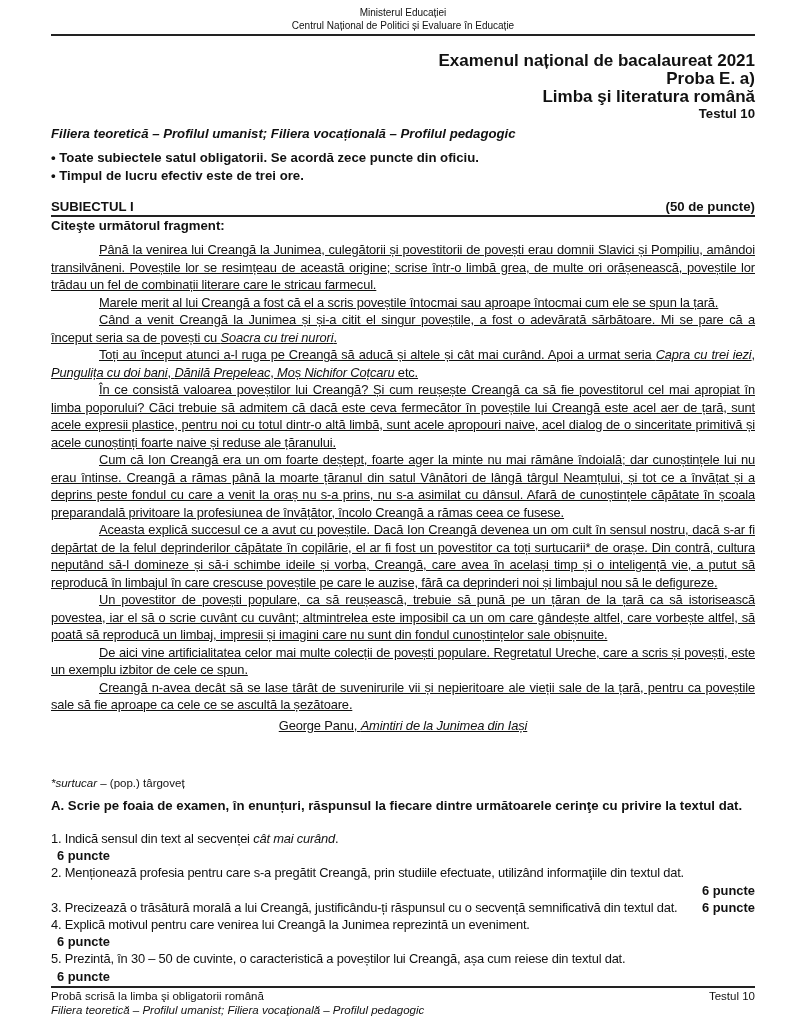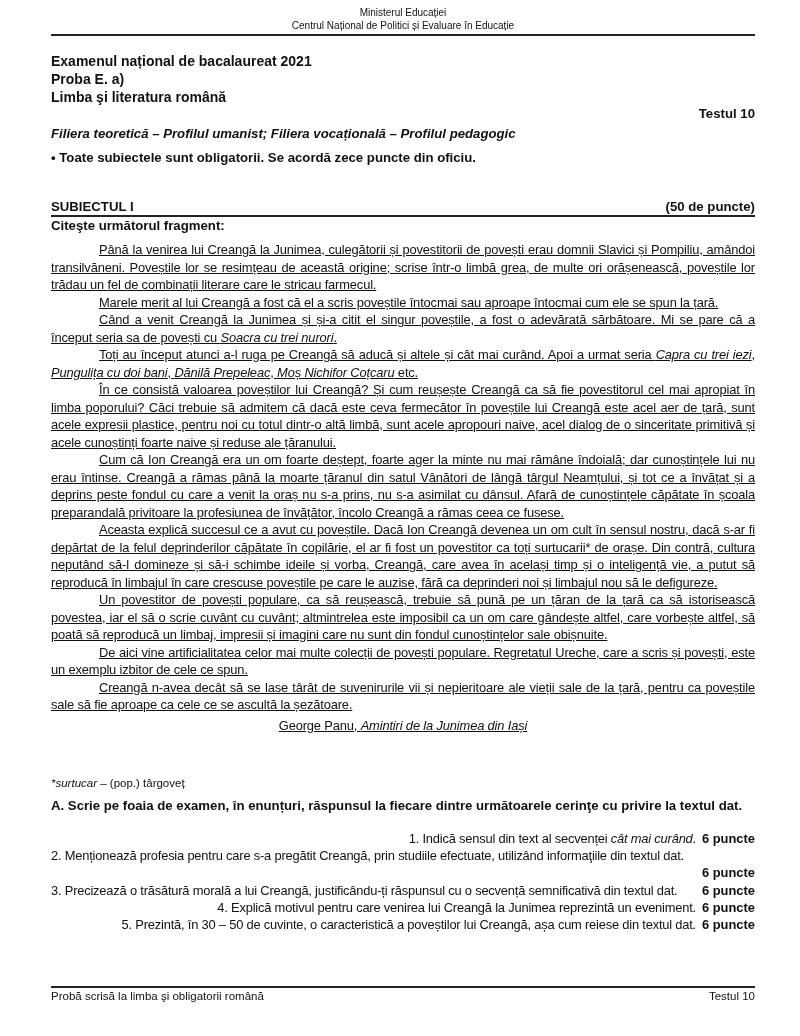--- a/index.html
+++ b/index.html
@@ -1,39 +1,39 @@
 <!DOCTYPE html>
 <html><head>
 <meta charset="utf-8">
 <style>
   html, body { margin:0; padding:0; background:#ffffff; }
   body { width:800px; height:1036px; position:relative; overflow:hidden;
          font-family:"Liberation Sans", sans-serif; color:#111111; }
   .page { position:absolute; left:51px; top:0; width:704px; }
   .hdr { text-align:center; font-size:10px; line-height:13px; position:absolute; left:0; width:704px; top:6px; }
   .rule { position:absolute; left:0; width:704px; height:0; border-top:2px solid #222222; }
-  .title { position:absolute; top:52px; left:0; width:704px; text-align:left; font-weight:bold;
-           font-size:14px; line-height:18px; }
+  .title { position:absolute; top:52px; left:0; width:704px; text-align:right; font-weight:bold;
+           font-size:17px; line-height:18px; }
   .testul { position:absolute; top:106px; right:0; font-weight:bold; font-size:13.2px; }
   .filiera { position:absolute; top:126px; left:0; font-weight:bold; font-style:italic; font-size:13.2px; }
   .bullets { position:absolute; top:149px; left:0; font-weight:bold; font-size:13.2px; line-height:18px; }
   .bullets div::before { content:"• "; }
   .subj { position:absolute; top:199px; left:0; width:704px; font-weight:bold; font-size:13.2px;
           display:flex; justify-content:space-between; }
   .subj-rule { top:215px; }
   .cite { position:absolute; top:218px; left:0; font-weight:bold; font-size:13.2px; }
   .text { position:absolute; top:241px; left:0; width:704px; font-size:12.9px; line-height:17.5px;
           text-align:justify; letter-spacing:-0.15px;text-decoration:underline; }
   .text p { margin:0; text-indent:48px; }
   .sig { text-align:center; margin-top:3px; font-size:12.9px; }
   .foot-note { position:absolute; top:777px; left:0; font-size:11.5px; }
   .reqA { position:absolute; top:797px; left:0; width:704px; font-weight:bold; font-size:13.2px;
           line-height:17px; text-align:justify; }
   .items { position:absolute; top:830px; left:0; width:704px; font-size:12.9px; line-height:17.2px; letter-spacing:-0.2px; }
-  .item { display:flex; justify-content:flex-end; }
+  .item { display:flex; justify-content:center;flex-direction:column; }
   .item .pts { font-weight:bold; white-space:nowrap; padding-left:6px; letter-spacing:0; }
   .item-wrap { text-align:justify; }
   .pts-right { text-align:right; font-weight:bold; letter-spacing:0; }
   .footer-rule { top:986px; }
   .footer { position:absolute; top:990px; left:0; width:704px; font-size:11.5px; line-height:13.5px; }
   .footer .row1 { display:flex; justify-content:space-between; }
   .footer .row2 { font-style:italic; }
   .footer .row3 { text-align:center; }
   i { font-style:italic; }
 </style>
@@ -51,21 +51,22 @@
   <div class="title">
     <div>Examenul național de bacalaureat 2021</div>
     <div>Proba E. a)</div>
     <div>Limba şi literatura română</div>
   </div>
 
   <div class="testul">Testul 10</div>
   <div class="filiera">Filiera teoretică – Profilul umanist; Filiera vocațională – Profilul pedagogic</div>
 
   <div class="bullets">
-    <div>Toate subiectele sunt obligatorii. Se acordă zece puncte din oficiu.</div>
+    <div>Toate subiectele satul obligatorii. Se acordă zece puncte din oficiu.</div>
+    <div>Timpul de lucru efectiv este de trei ore.</div>
   </div>
 
   <div class="subj">
     <span>SUBIECTUL I</span>
     <span>(50 de puncte)</span>
   </div>
   <div class="rule subj-rule"></div>
   <div class="cite">Citeşte următorul fragment:</div>
 
   <div class="text">
@@ -112,14 +113,15 @@
       <span class="pts">6 puncte</span>
     </div>
   </div>
 
   <div class="rule footer-rule"></div>
   <div class="footer">
     <div class="row1">
       <span>Probă scrisă la limba şi obligatorii română</span>
       <span>Testul 10</span>
     </div>
+    <div class="row2">Filiera teoretică – Profilul umanist; Filiera vocaţională – Profilul pedagogic</div>
   </div>
 </div>
 
 </body></html>

